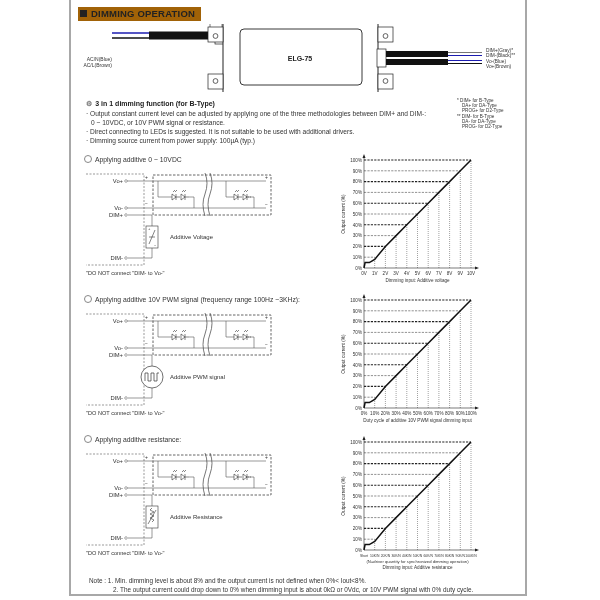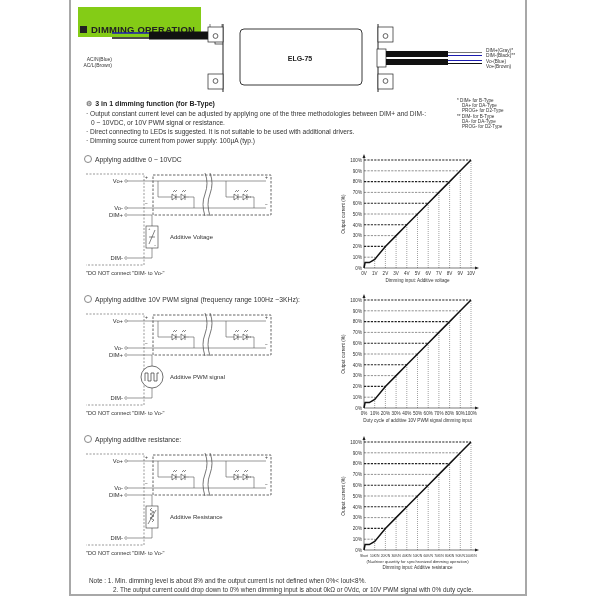--- a/index.html
+++ b/index.html
@@ -1,21 +1,21 @@
 <!DOCTYPE html>
 <html><head>
 <meta charset="utf-8">
 <style>
   html, body { margin:0; padding:0; background:#ffffff; }
   body { width:600px; height:600px; position:relative; overflow:hidden;
          font-family:"Liberation Sans", sans-serif; color:#222; }
   .frame { position:absolute; left:69px; top:-2px; width:458px; height:598px;
            border:2px solid #a8a8a8; box-sizing:border-box; background:#fff; }
-  .title-bar { position:absolute; left:78px; top:7px; height:14px; padding:16px 6px 0 2px;
-               background:#84cc16; font-size:9.5px; font-weight:bold; letter-spacing:0.2px;
+  .title-bar { position:absolute; left:78px; top:7px; height:14px; padding:0 6px 0 2px;
+               background:#a16207; font-size:9.5px; font-weight:bold; letter-spacing:0.2px;
                line-height:14px; color:#222; }
   .title-bar .sq { display:inline-block; width:7px; height:7px; background:#222; margin-right:4px; vertical-align:0px; }
   .abs { position:absolute; }
   .small { font-size:5px; line-height:6px; color:#333; }
   .txt { font-size:6.6px; line-height:9px; color:#333; white-space:nowrap; }
   .bold { font-weight:bold; color:#222; }
   .section-title { font-size:6.8px; color:#333; white-space:nowrap; }
   .circ { display:inline-block; width:6px; height:6px; border:1px solid #888; border-radius:50%; margin-right:3px; vertical-align:-1px; }
   svg text { font-family:"Liberation Sans", sans-serif; }
 </style>

